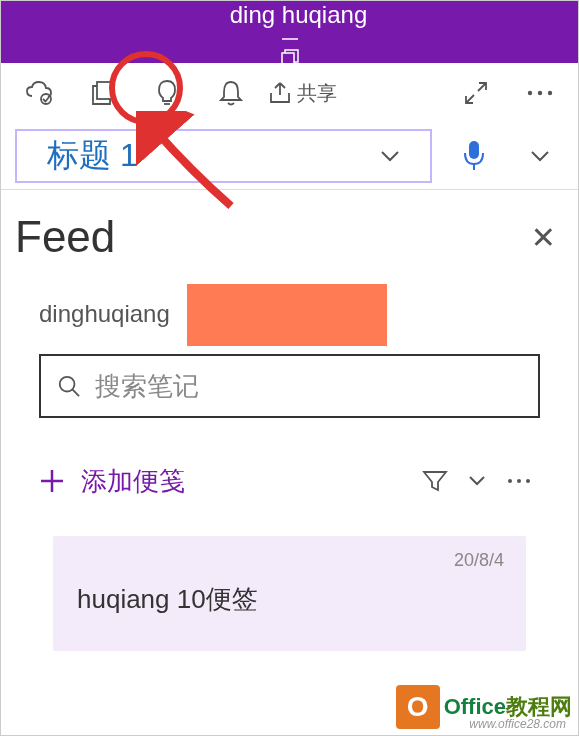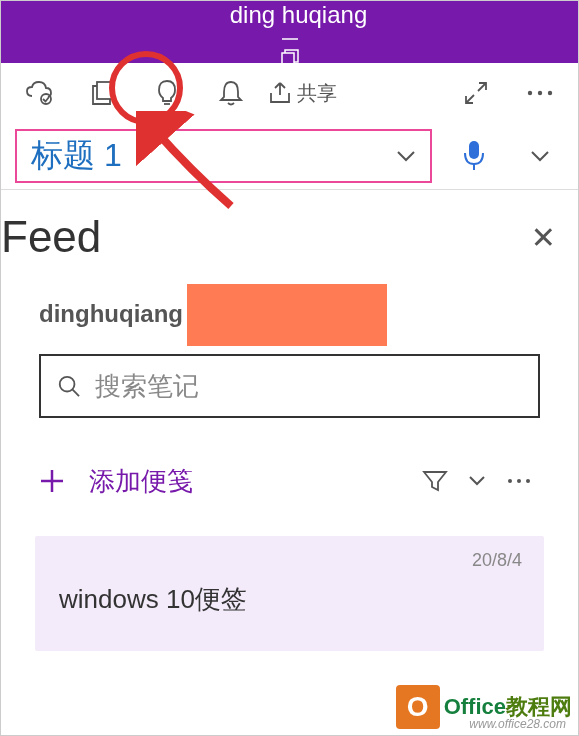--- a/index.html
+++ b/index.html
@@ -12,45 +12,45 @@
     
     .toolbar { height: 60px; display: flex; align-items: center; padding: 8px 10px; gap: 8px; }
     .toolbar .tbtn { width: 56px; height: 56px; display: flex; align-items: center; justify-content: center; color: #555; }
     .toolbar .share-group { display: flex; align-items: center; gap: 4px; color: #555; font-size: 20px; }
     .toolbar .spacer { flex: 1; }
     
     .red-circle { position: absolute; top: 50px; left: 108px; width: 74px; height: 74px; border: 6px solid #e03131; border-radius: 50%; pointer-events: none; z-index: 50; }
     .red-arrow { position: absolute; top: 110px; left: 135px; z-index: 50; pointer-events: none; }
     
     .stylebar { height: 66px; display: flex; align-items: center; padding: 6px 14px; gap: 18px; }
-    .style-dd { flex: 1; display: flex; align-items: center; justify-content: space-between; border: 2px solid #ec4899; height: 54px; padding: 0 14px; }
+    .style-dd { flex: 1; display: flex; align-items: center; justify-content: space-between; border: 2px solid #c4b5fd; height: 54px; padding: 0 30px; }
     .style-dd .label { font-size: 32px; color: #1e6fbf; }
     .style-dd .chev { color: #555; }
     .mic-btn, .chev-btn { width: 48px; height: 48px; display: flex; align-items: center; justify-content: center; }
     
     .feed-panel { border-top: 1px solid #ddd; padding-top: 14px; }
-    .feed-header { display: flex; align-items: center; justify-content: space-between; padding: 8px 22px 18px 0; }
+    .feed-header { display: flex; align-items: center; justify-content: space-between; padding: 8px 22px 18px 14px; }
     .feed-header .title { font-size: 44px; color: #333; }
     .feed-header .close { font-size: 30px; color: #555; font-weight: 300; }
     
-    .user-row { padding: 20px 38px 16px; display: flex; align-items: center; position: relative; font-weight: bold; }
+    .user-row { padding: 20px 38px 16px; display: flex; align-items: center; position: relative; }
     .user-row .name { font-size: 24px; color: #555; }
     .redact { position: absolute; left: 186px; top: 4px; width: 200px; height: 62px; background: #ff7b54; }
     
     .search-row { padding: 10px 38px 18px; }
     .search-box { border: 2px solid #333; height: 64px; display: flex; align-items: center; padding: 0 16px; gap: 14px; }
     .search-box input { border: none; outline: none; font-size: 26px; color: #6d28d9; width: 100%; background: transparent; }
     .search-box input::placeholder { color: #888; }
     
     .actions-row { padding: 24px 38px 26px; display: flex; align-items: center; }
-    .add-note { display: flex; align-items: center; gap: 24px; color: #7719aa; font-size: 26px; }
+    .add-note { display: flex; align-items: center; gap: 16px; color: #7719aa; font-size: 26px; }
     .actions-row .spacer { flex: 1; }
     .filter-btn, .chev2-btn, .more2-btn { width: 42px; height: 42px; display: flex; align-items: center; justify-content: center; color: #555; }
     
-    .note-card { margin: 8px 34px 0; background: #f3eafa; border-radius: 2px; padding: 18px 24px 34px; position: relative; }
+    .note-card { margin: 8px 52px 0; background: #f3eafa; border-radius: 2px; padding: 18px 24px 34px; position: relative; }
     .note-card .date { position: absolute; top: 14px; right: 22px; color: #888; font-size: 18px; }
     .note-card .title { font-size: 26px; color: #333; margin-top: 28px; }
     
     .watermark { position: absolute; bottom: 6px; right: 6px; display: flex; align-items: center; gap: 4px; }
     .watermark .logo { width: 44px; height: 44px; background: #e67722; border-radius: 4px; display: flex; align-items: center; justify-content: center; color: #fff; font-weight: bold; font-size: 28px; }
     .watermark .text1 { font-size: 22px; font-weight: bold; }
     .watermark .text1 .o { color: #15803d; }
     .watermark .text1 .r { color: #4d7c0f; }
     .watermark-sub { position: absolute; bottom: 4px; right: 12px; font-size: 12px; color: #999; font-style: italic; }
   </style>
@@ -192,21 +192,21 @@
       <svg width="26" height="8" viewBox="0 0 26 8">
           <circle cx="4" cy="4" r="2" fill="#555"></circle>
           <circle cx="13" cy="4" r="2" fill="#555"></circle>
           <circle cx="22" cy="4" r="2" fill="#555"></circle>
         </svg>
     </div>
   </div>
 
   <div class="note-card">
     <div class="date">20/8/4</div>
-    <div class="title">windows 10便签</div>
+    <div class="title">huqiang 10便签</div>
   </div>
 </div>
 
 <div class="red-circle"></div>
 <svg class="red-arrow" width="110" height="110">
   <defs>
       <marker id="ah" markerWidth="10" markerHeight="10" refX="2" refY="5" orient="auto">
         <path d="M0 0 L10 5 L0 10 Z" fill="#e03131"></path>
       </marker>
     </defs>

